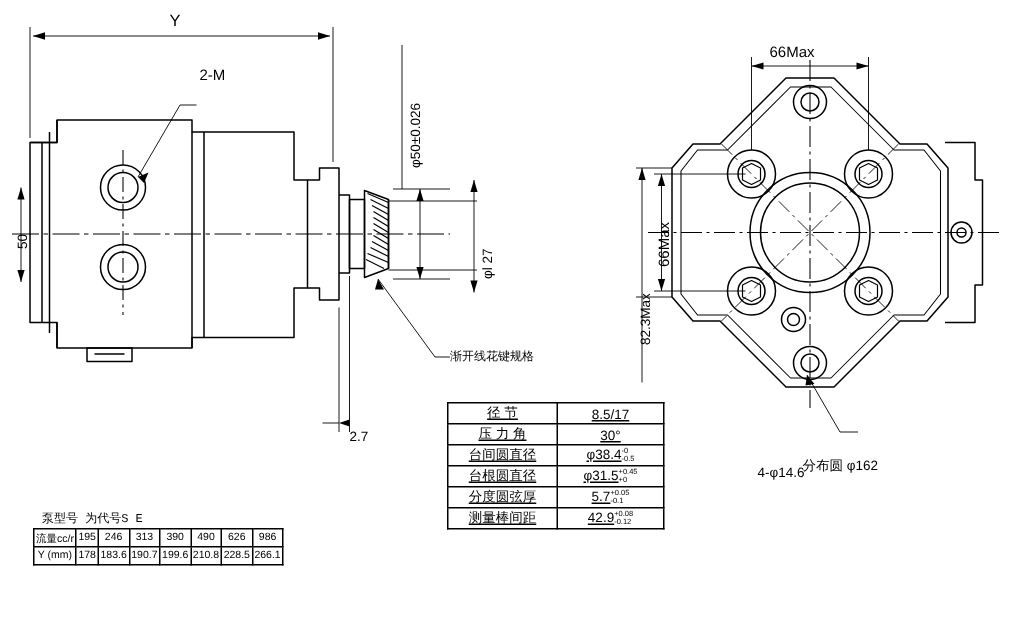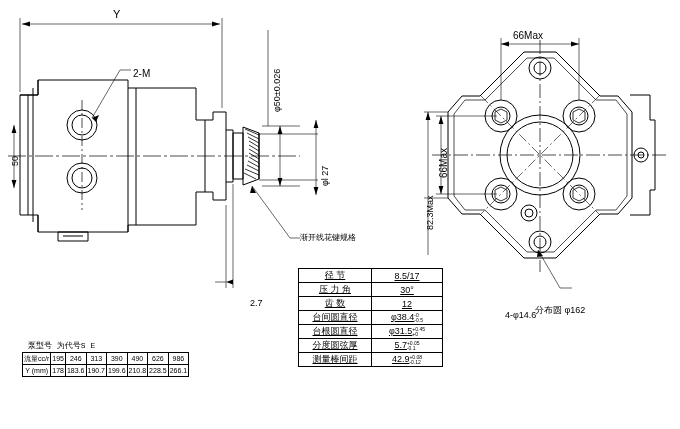--- a/index.html
+++ b/index.html
@@ -184,25 +184,25 @@
 
         <line x1="538" y1="250" x2="560" y2="288"></line>
         <path d="M538 250 L543 256 L537 257 Z" fill="#000" stroke="none"></path>
         <line x1="560" y1="288" x2="572" y2="288"></line>
       </g>
 
     </g>
   </svg>
 
   <div class="txt t11" style="left:113px;top:8px;">Y</div>
-  <div class="txt t10" style="left:133px;top:68px;">2-M</div>
+  <div class="txt t10" style="left:133px;top:45px;">2-M</div>
   <div class="txt t9 rot90" style="left:10px;top:166px;">50</div>
   <div class="txt t9 rot90" style="left:272px;top:112px;">φ50±0.026</div>
   <div class="txt t9 rot90" style="left:320px;top:186px;">φl 27</div>
-  <div class="txt t9" style="left:250px;top:286px;margin-top:12px;">2.7</div>
+  <div class="txt t9" style="left:233px;top:286px;">2.7</div>
   <div class="txt t8" style="left:300px;top:232px;">渐开线花键规格</div>
 
   <div class="txt t10" style="left:513px;top:30px;">66Max</div>
   <div class="txt t10 rot90" style="left:438px;top:178px;">66Max</div>
   <div class="txt t9 rot90" style="left:425px;top:230px;">82.3Max</div>
   <div class="txt t9" style="left:505px;top:290px;margin-top:20px;">4-φ14.6</div>
   <div class="txt t9" style="left:499px;top:304px;margin-left:36px;">分布圆 φ162</div>
 
   <div class="txt t8" style="left:28px;top:340px;font-family:Liberation Mono, monospace;">泵型号 为代号S E</div>
 
@@ -235,24 +235,20 @@
     <tbody>
         <tr>
       <td style="width:72px">径  节</td>
       <td style="width:70px">8.5/17</td>
     </tr>
     <tr>
       <td>压 力 角</td>
       <td>30°</td>
     </tr>
     <tr>
-      <td>齿  数</td>
-      <td>12</td>
-    </tr>
-    <tr>
       <td>台间圆直径</td>
       <td><span>φ38.4</span><span class="frac"><span>-0</span><br><span>-0.5</span></span></td>
     </tr>
     <tr>
       <td>台根圆直径</td>
       <td><span>φ31.5</span><span class="frac"><span>+0.45</span><br><span>+0</span></span></td>
     </tr>
     <tr>
       <td>分度圆弦厚</td>
       <td><span>5.7</span><span class="frac"><span>+0.05</span><br><span>-0.1</span></span></td>

